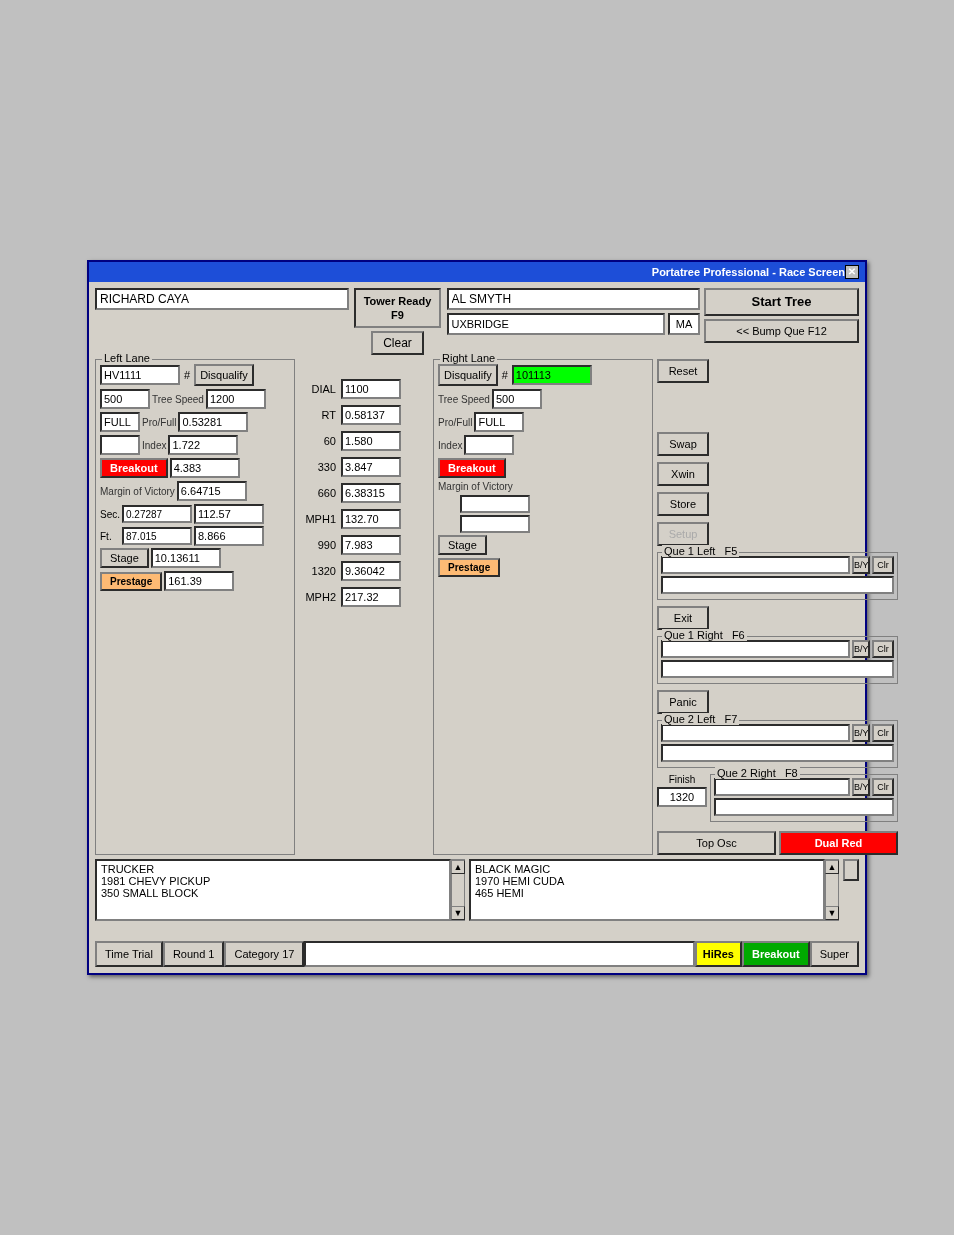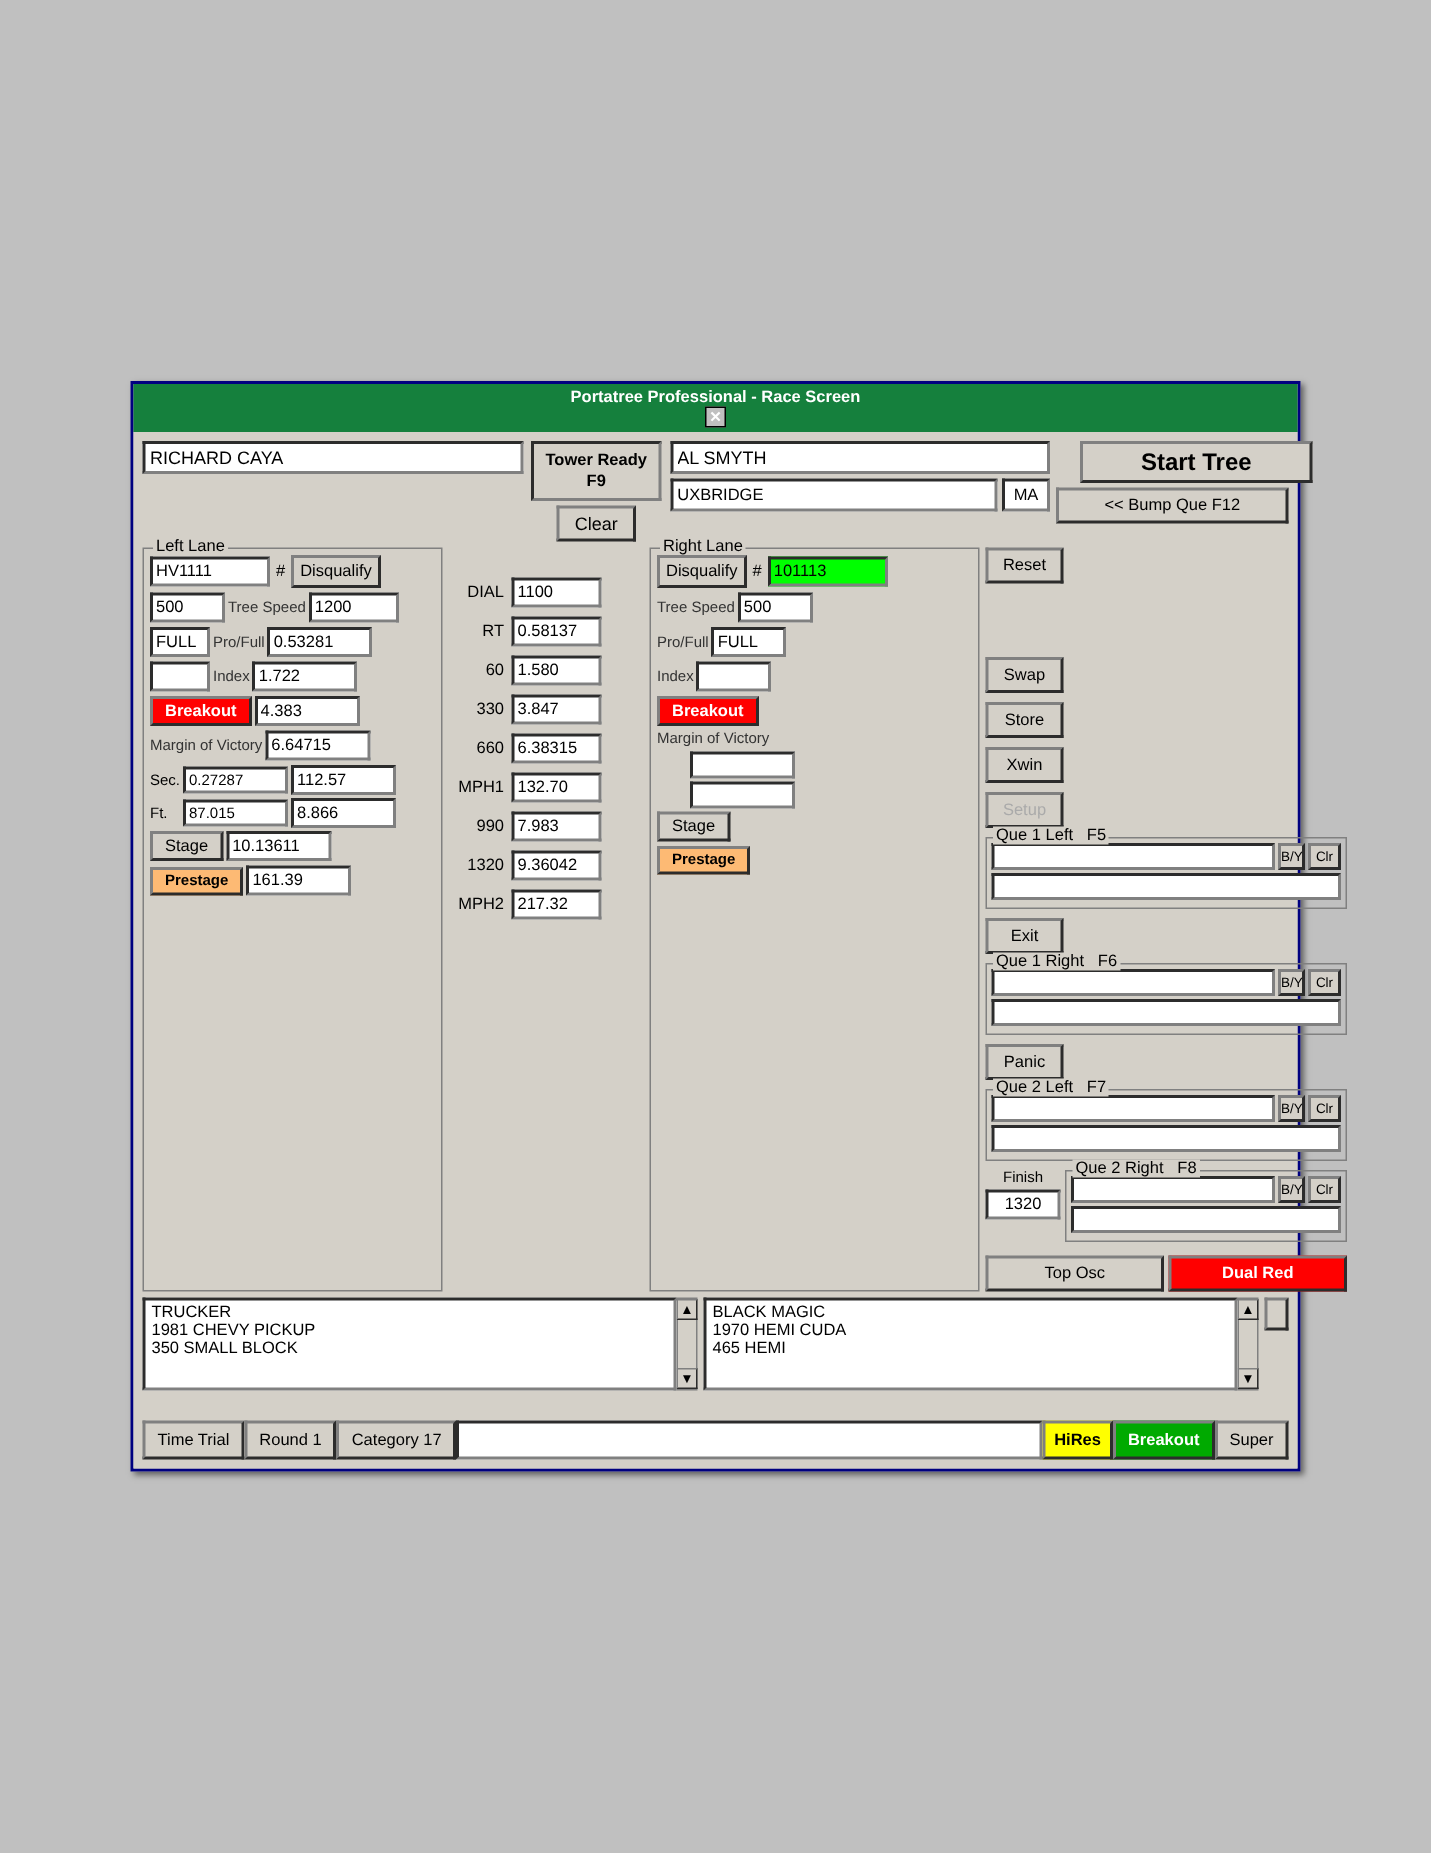--- a/index.html
+++ b/index.html
@@ -13,29 +13,28 @@
       min-height: 1235px;
       width: 954px;
     }
     .window {
       width: 780px;
       border: 2px solid #000080;
       background: #d4d0c8;
       box-shadow: 2px 2px 4px rgba(0,0,0,0.5);
     }
     .title-bar {
-      background: #15803d;
+      background: #1d4ed8;
       color: white;
       padding: 3px 6px;
       display: flex;
-      justify-content: flex-start;
+      justify-content: flex-end;
       align-items: center;
       font-size: 11px;
       font-weight: bold;
-      flex-direction: column;
     }
     .title-bar-close {
       background: #c0c0c0;
       border: 1px solid #000;
       width: 14px;
       height: 14px;
       display: flex;
       align-items: center;
       justify-content: center;
       font-size: 10px;
@@ -112,26 +111,25 @@
       text-align: center;
       padding: 4px 8px;
       font-weight: bold;
       font-size: 11px;
       line-height: 1.3;
     }
     .btn-start-tree {
       background: #d4d0c8;
       border: 2px outset #808080;
       padding: 4px 10px;
-      font-size: 16px;
+      font-size: 13px;
       font-weight: bold;
       cursor: pointer;
       width: 100%;
       height: 28px;
-      margin-left: 16px;
     }
     .btn-bump-que {
       background: #d4d0c8;
       border: 2px outset #808080;
       padding: 3px 6px;
       font-size: 11px;
       cursor: pointer;
       width: 100%;
       height: 24px;
     }
@@ -653,24 +651,24 @@
 
       <div class="right-controls">
 
         <div style="display:flex; gap:3px; margin-bottom:3px;">
           <button class="btn-action">Reset</button>
         </div>
         <div style="display:flex; gap:3px; margin-bottom:3px;">
           <button class="btn-action" style="background:#d4d0c8;margin-top:43px;">Swap</button>
         </div>
         <div style="display:flex; gap:3px; margin-bottom:3px;">
+          <button class="btn-action">Xwin</button>
+        </div>
+        <div style="display:flex; gap:3px; margin-bottom:3px;">
           <button class="btn-action">Store</button>
-        </div>
-        <div style="display:flex; gap:3px; margin-bottom:3px;">
-          <button class="btn-action">Xwin</button>
         </div>
         <div style="display:flex; gap:3px; margin-bottom:3px;">
           <button class="btn-action" style="color:#aaa;">Setup</button>
         </div>
 
         <div class="que-group">
           <span class="que-label">
             <span>Que 1 Left</span>
             &nbsp;
             <span>F5</span>

